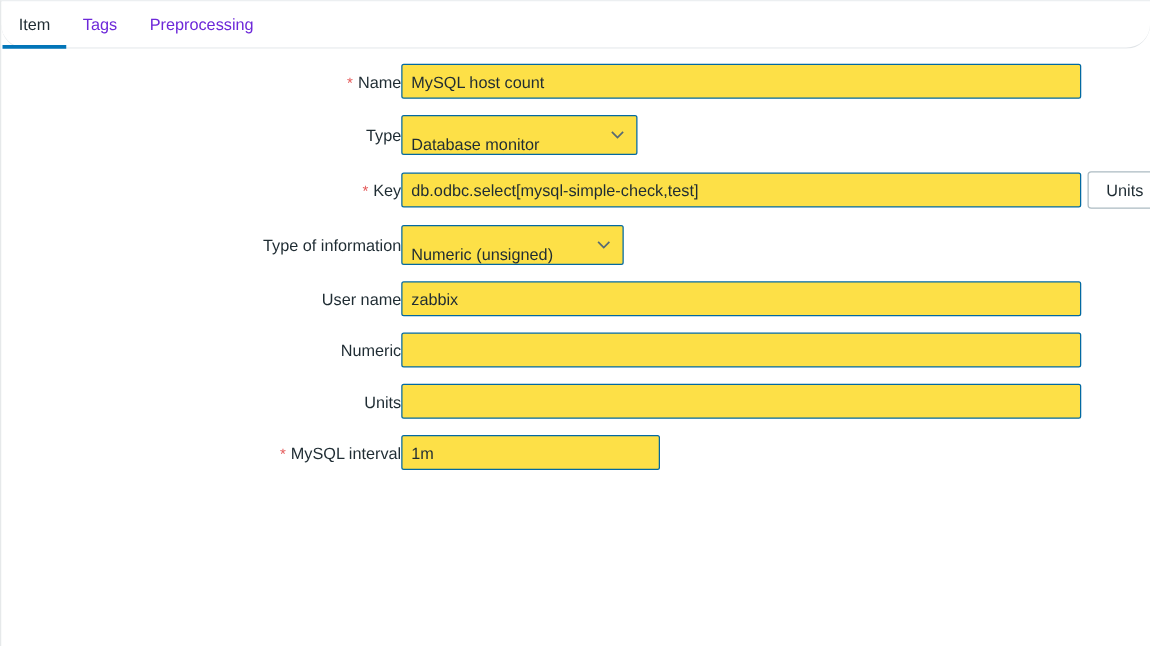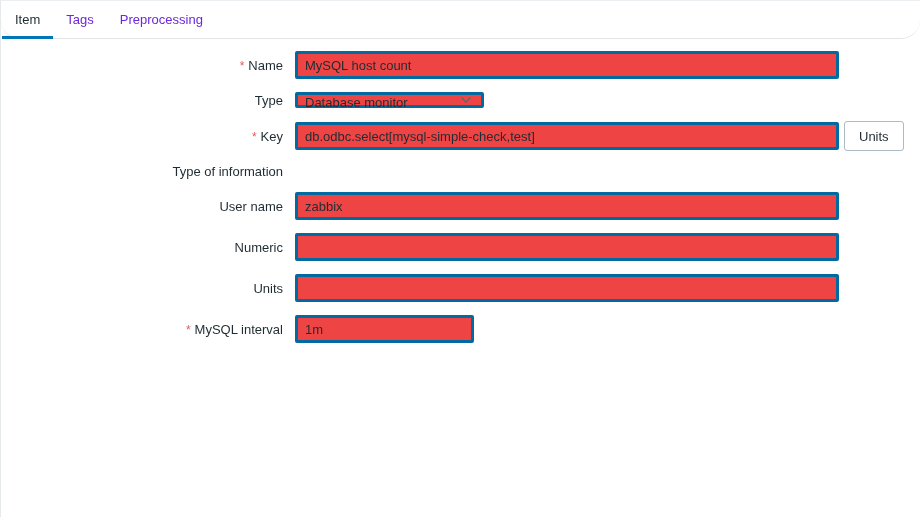--- a/index.html
+++ b/index.html
@@ -45,60 +45,61 @@
     background: #0275b8;
   }
 
   
   .form {
     padding-top: 12px;
   }
   .form-row {
     display: grid;
     grid-template-columns: 282px 1fr;
-    column-gap: 12px;
+    column-gap: 0;
     margin-bottom: 13px;
     align-items: center;
+    margin-left: 38px;
   }
   .form-row.top-aligned { align-items: start; }
   .form-row.top-aligned .form-label { margin-top: 7px; }
   .form-label {
     justify-self: end;
     text-align: right;
     white-space: nowrap;
     color: #1f2c33;
   }
   .asterisk {
     color: #e45959;
     margin-right: 4px;
     font-size: 12px;
   }
   .field-cell { display: flex; align-items: center; }
 
   input.text-input, .z-select, textarea.code-area {
-    border: 3px solid #0369a1;
+    border: 1px solid #0369a1;
     border-radius: 2px;
-    background: #ef4444;
+    background: #fde047;
     color: #1f2c33;
     font-family: "Liberation Sans", sans-serif;
     font-size: 13px;
   }
   input.text-input {
     height: 28px;
     padding: 0 7px;
     width: 544px;
     outline: none;
   }
-  input.text-input.short { width: 179px; }
+  input.text-input.short { width: 207px; }
 
   .z-select {
     position: relative;
-    height: 16px;
+    height: 32px;
     display: inline-flex;
-    align-items: flex-start;
+    align-items: flex-end;
     padding: 0 28px 0 7px;
     cursor: pointer;
     user-select: none;
   }
   .z-select.w-type { width: 189px; }
   .z-select.w-info { width: 178px; }
   .z-select .chev {
     position: absolute;
     right: 9px;
     top: 50%;
@@ -174,20 +175,30 @@
     <div class="form-row">
       <div class="form-label"><span class="asterisk">*</span><span>Key</span></div>
       <div class="field-cell">
         <input class="text-input" type="text" value="db.odbc.select[mysql-simple-check,test]" style="">
         <button class="grey-btn">Units</button>
       </div>
     </div>
 
     <div class="form-row">
       <div class="form-label"><span>Type of information</span></div>
+      <div class="field-cell">
+        <div class="z-select w-info">
+          <span>Numeric (unsigned)</span>
+          <span class="chev">
+            <svg width="12" height="8" viewBox="0 0 12 8">
+                <polyline points="1.5,1.5 6,6 10.5,1.5" fill="none" stroke="#566a75" stroke-width="1.4"></polyline>
+              </svg>
+          </span>
+        </div>
+      </div>
     </div>
 
     <div class="form-row">
       <div class="form-label"><span>User name</span></div>
       <div class="field-cell">
         <input class="text-input" type="text" value="zabbix" style="">
       </div>
     </div>
 
     <div class="form-row">

